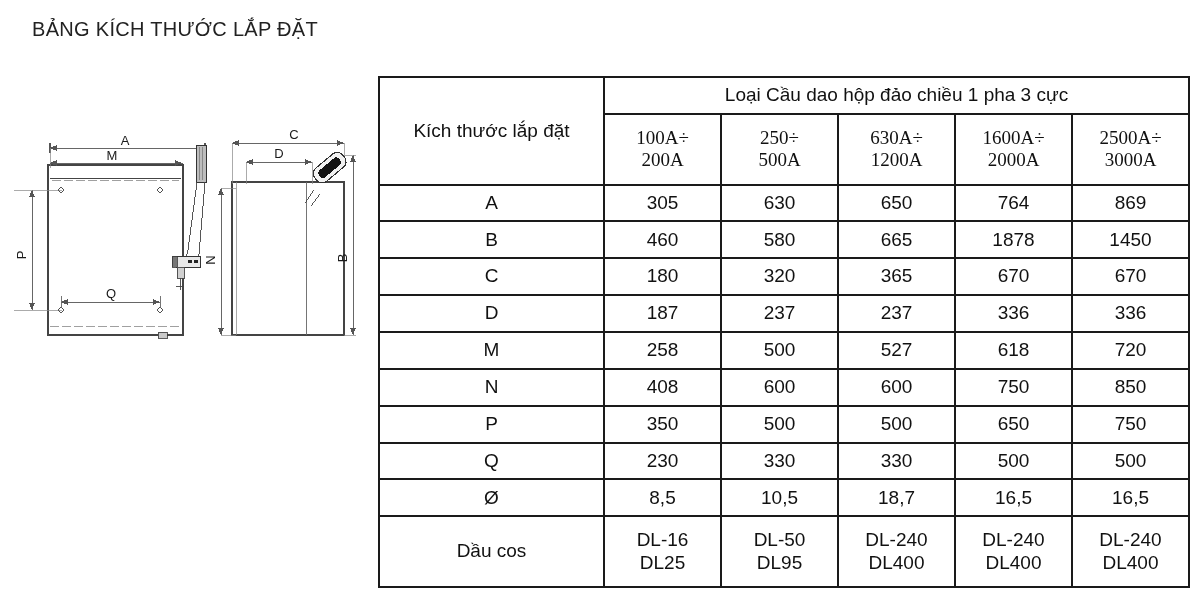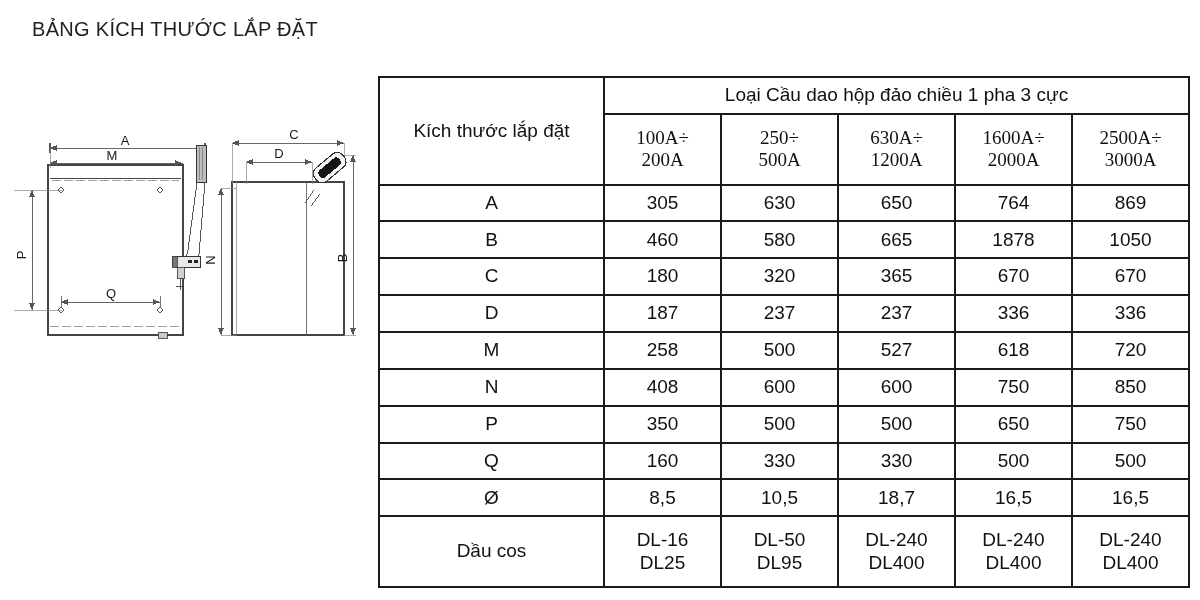--- a/index.html
+++ b/index.html
@@ -247,21 +247,21 @@
           <td class="val-col">650</td>
           <td class="val-col">764</td>
           <td class="val-col">869</td>
         </tr>
         <tr>
           <td class="label-col sym">B</td>
           <td class="val-col">460</td>
           <td class="val-col">580</td>
           <td class="val-col">665</td>
           <td class="val-col">1878</td>
-          <td class="val-col">1050</td>
+          <td class="val-col">1450</td>
         </tr>
         <tr>
           <td class="label-col sym">C</td>
           <td class="val-col">180</td>
           <td class="val-col">320</td>
           <td class="val-col">365</td>
           <td class="val-col">670</td>
           <td class="val-col">670</td>
         </tr>
         <tr>
@@ -291,21 +291,21 @@
         <tr>
           <td class="label-col sym">P</td>
           <td class="val-col">350</td>
           <td class="val-col">500</td>
           <td class="val-col">500</td>
           <td class="val-col">650</td>
           <td class="val-col">750</td>
         </tr>
         <tr>
           <td class="label-col sym">Q</td>
-          <td class="val-col">160</td>
+          <td class="val-col">230</td>
           <td class="val-col">330</td>
           <td class="val-col">330</td>
           <td class="val-col">500</td>
           <td class="val-col">500</td>
         </tr>
         <tr>
           <td class="label-col sym oslash">Ø</td>
           <td class="val-col">8,5</td>
           <td class="val-col">10,5</td>
           <td class="val-col">18,7</td>

